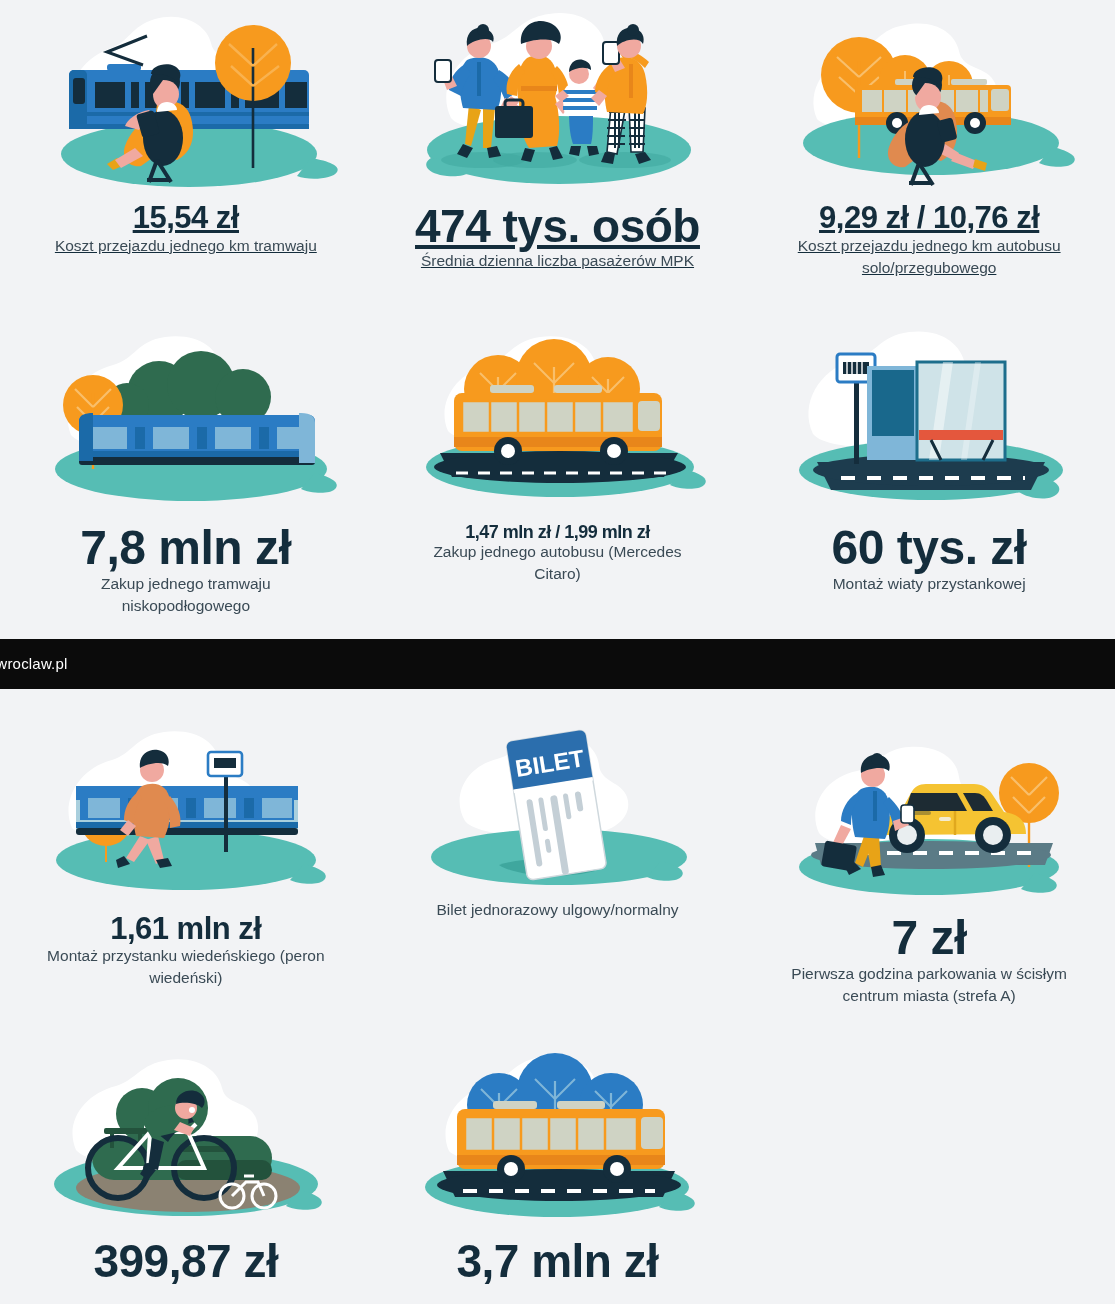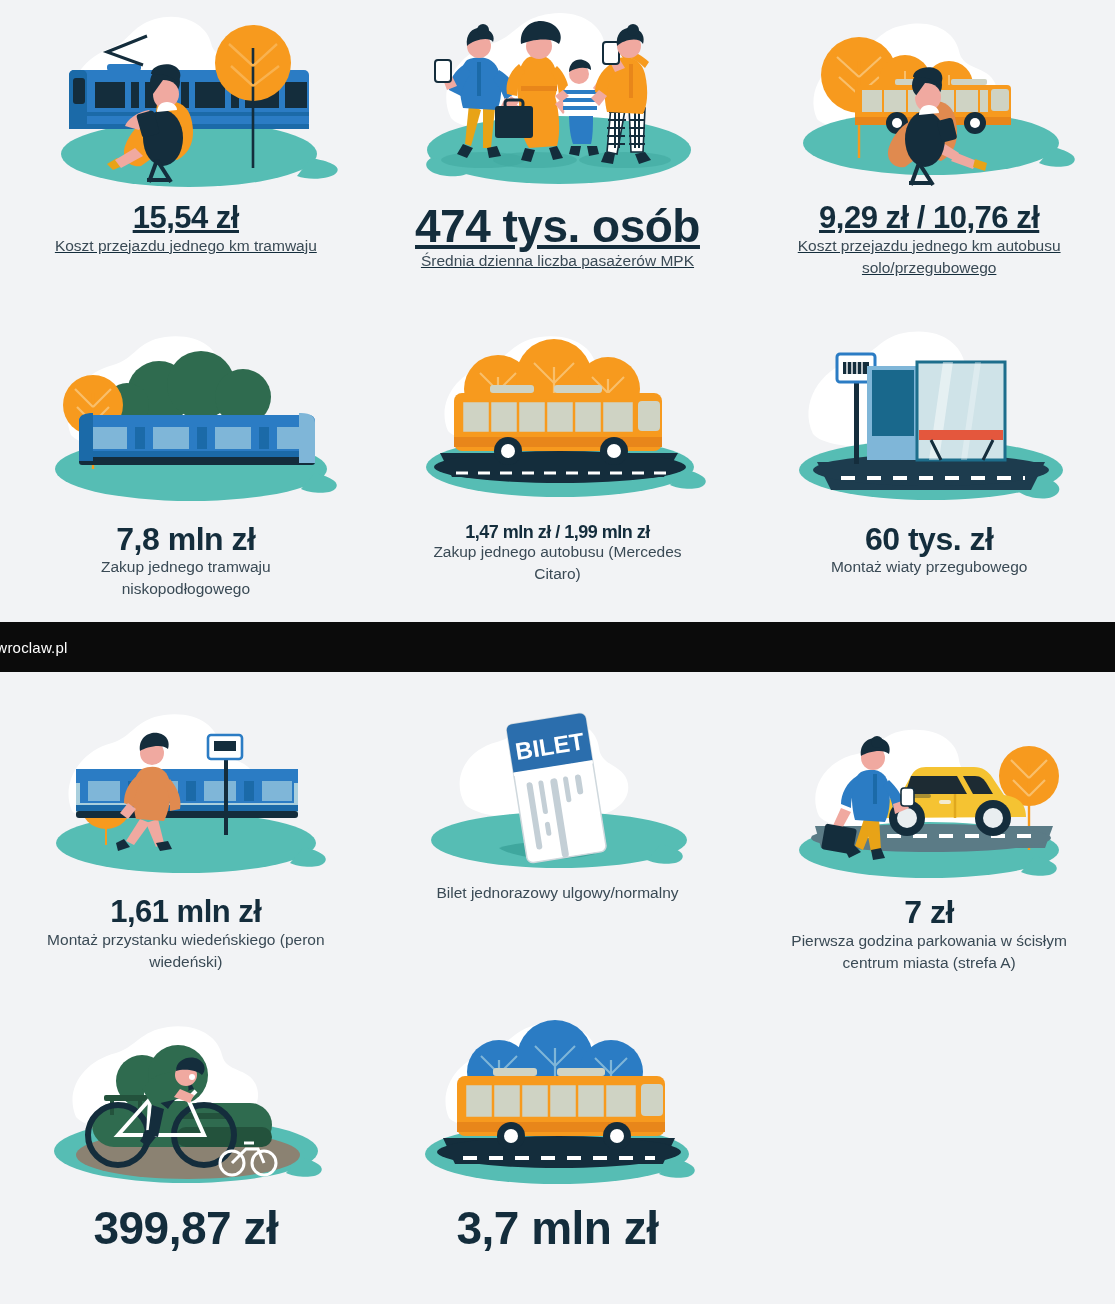--- a/index.html
+++ b/index.html
@@ -51,21 +51,21 @@
     justify-content:center;
   }
   .art svg{display:block;}
   .value{
     font-weight:bold;
     color:var(--navy);
     text-align:center;
     letter-spacing:-0.5px;
     line-height:1.05;
   }
-  .value.big{font-size:32px;}
+  .value.big{font-size:48px;}
   .value.mid{font-size:31px;}
   .value.sm{font-size:18px;}
   .value.xl{font-size:46px;}
   .desc{
     font-size:15.5px;
     line-height:1.42;
     color:var(--grey-body);
     text-align:center;
     max-width:290px;
   }
@@ -391,21 +391,21 @@
 
           <rect x="138" y="40" width="88" height="98" fill="#cfe3e8" stroke="#1d6e8c" stroke-width="3"></rect>
           <path d="M164 40 l-14 98 h10 l14 -98z" fill="#ffffff" opacity=".45"></path>
           <path d="M196 40 l-14 98 h6 l14 -98z" fill="#ffffff" opacity=".3"></path>
 
           <rect x="140" y="108" width="84" height="10" fill="#e4573d"></rect>
           <path d="M152 118 l10 20 M214 118 l-10 20" stroke="#142d3c" stroke-width="3"></path>
         </svg>
       </div>
       <div class="value big">60 tys. zł</div>
-      <div class="desc">Montaż wiaty przegubowego</div>
+      <div class="desc">Montaż wiaty przystankowej</div>
     </div>
   </div>
 
   <div class="banner">
     <span class="url">.wroclaw.pl</span>
   </div>
   <div class="spacer-after-banner"></div>
 
   <div class="grid row3">
 

